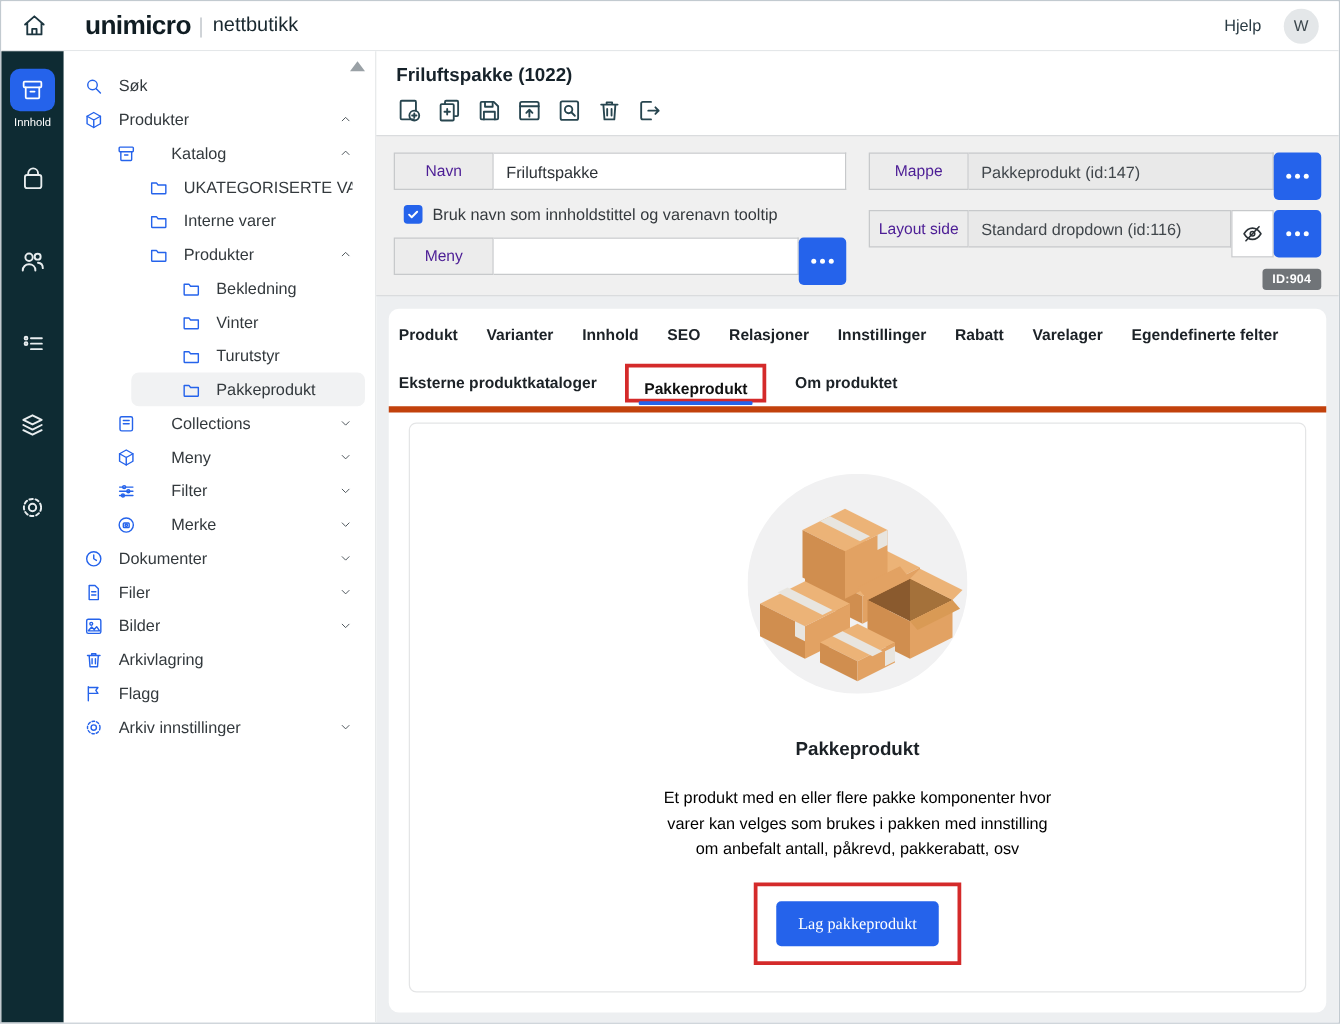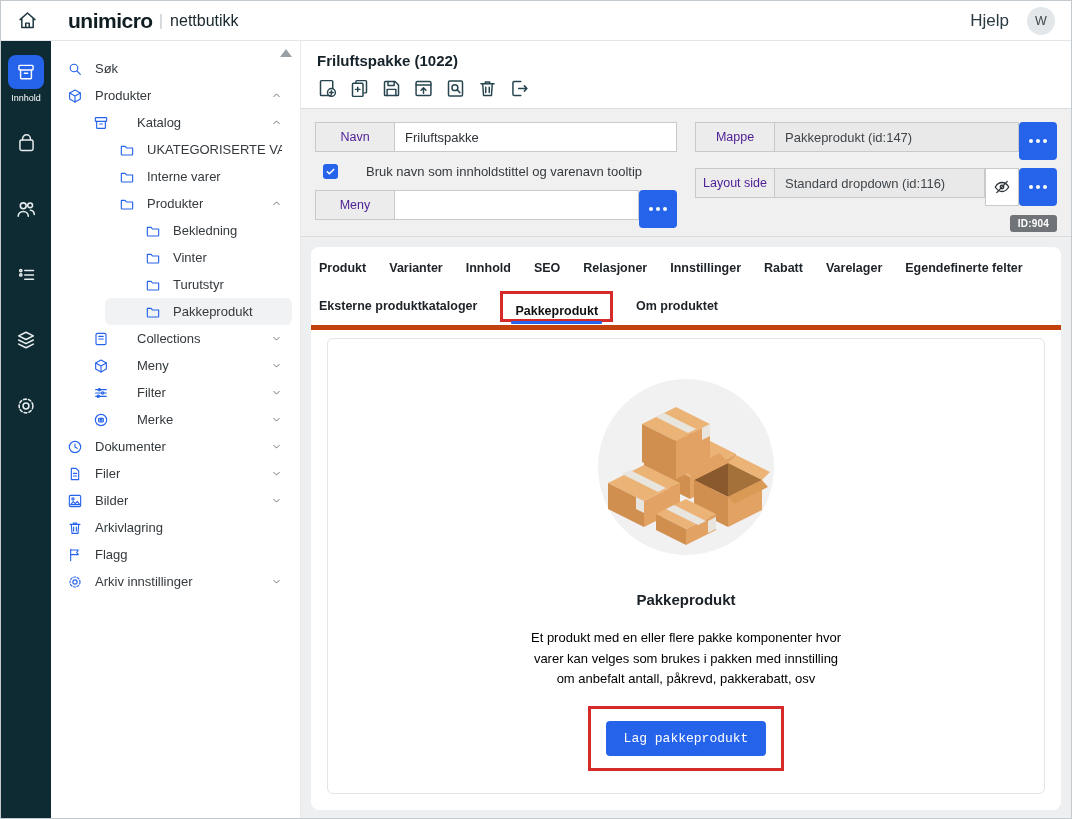--- a/index.html
+++ b/index.html
@@ -13,21 +13,21 @@
   .ic { stroke:currentColor; fill:none; stroke-width:1.7; stroke-linecap:round; stroke-linejoin:round; }
 
   
   .topbar { height:40px; background:#fff; border-bottom:1px solid #e4e7e9;
     display:flex; align-items:center; padding:0 16px; }
   .home-btn { color:#1d3640; margin-right:30px; cursor:pointer; }
   .brand { font-size:21px; font-weight:700; letter-spacing:-0.5px; color:#101d23; }
   .brand-sep { color:#c9ced2; font-weight:300; font-size:17px; margin:0 7px 0 6px; }
   .brand-suffix { font-size:16px; color:#18272e; }
   .topbar-spacer { flex:1; }
-  .help-link { font-size:17px; color:#2a3b44; margin-right:18px; cursor:pointer; }
+  .help-link { font-size:13px; color:#2a3b44; margin-right:18px; cursor:pointer; }
   .avatar { width:28px; height:28px; border-radius:50%; background:#e4e7e9; color:#3c474d;
     display:flex; align-items:center; justify-content:center; font-size:12.5px; font-weight:500; }
 
   
   .frame { display:flex; height:777px; }
 
   
   .rail { width:50px; background:#0e2b33; display:flex; flex-direction:column; align-items:center;
     padding-top:14px; flex-shrink:0; }
   .rail-active { display:flex; flex-direction:column; align-items:center; margin-bottom:30px; }
@@ -69,21 +69,21 @@
     text-align:center; font-size:12.5px; color:#4c1d95; flex-shrink:0; white-space:nowrap; padding:0 6px; }
   .fcol-r .flabel { width:80px; }
   .finput { height:30px; border:1px solid #c7c9cb; border-left:none; flex:1; min-width:0;
     font-size:13px; color:#2d3237; padding:0 10px; font-family:inherit; background:#fff; outline:none; }
   .finput.gray { background:#e9e9e9; color:#40464b; }
   .dots-btn { width:38px; height:38px; background:#2563eb; border:none; border-radius:4px;
     display:flex; align-items:center; justify-content:center; gap:3px; cursor:pointer; flex-shrink:0; }
   .dots-btn i { width:4px; height:4px; border-radius:50%; background:#fff; }
   .eye-btn { width:34px; height:38px; background:#fff; border:1px solid #c7c9cb; color:#2b3237;
     display:flex; align-items:center; justify-content:center; cursor:pointer; flex-shrink:0; }
-  .fcheck { display:flex; align-items:center; height:22px;gap:20px; }
+  .fcheck { display:flex; align-items:center; height:22px; }
   .checkbox { width:15px; height:15px; background:#2563eb; border-radius:3px; color:#fff;
     display:flex; align-items:center; justify-content:center; cursor:pointer; flex-shrink:0; }
   .fcheck span { margin-left:8px; font-size:13px; color:#34393d; }
   .id-badge { position:absolute; right:14px; bottom:4px; background:#707478; color:#fff;
     font-size:10px; font-weight:700; padding:3px 8px; border-radius:3px; letter-spacing:0.2px; }
 
   .tabs-card { flex:1; background:#fff; border-radius:8px; margin:10px 10px 8px 10px;
     display:flex; flex-direction:column; min-height:0; }
   .tabs-wrap { padding:14px 8px 0; border-bottom:5px solid #c2410c; }
   .tabs-row { display:flex; align-items:center; gap:23px; white-space:nowrap; }
@@ -95,21 +95,21 @@
   .annot-tab { border:3px solid #d42a2a; padding:9px 12px 1px; margin:-12px 0 0; }
   .annot-tab .tab { padding-bottom:10px; }
 
   .panel-card { flex:1; border:1px solid #e4e5e6; border-radius:6px; margin:8px 16px 16px;
     display:flex; flex-direction:column; align-items:center; padding-top:40px; overflow:hidden; background:#fff; }
   .illus { width:176px; height:176px; }
   .panel-heading { margin-top:36px; font-size:15px; font-weight:700; color:#1b2126; }
   .panel-desc { margin-top:20px; width:312px; text-align:center; font-size:13px; color:#000000; line-height:1.58; }
   .annot-btn { margin-top:16px; border:3px solid #d42a2a; padding:12px 15px; }
   .cta-btn { background:#2563eb; color:#fff; border:none; border-radius:4px; font-size:13px;
-    font-family:Liberation Mono, monospace; padding:10px 18px; cursor:pointer; }
+    font-family:Liberation Serif, serif; padding:10px 18px; cursor:pointer; }
 </style>
 </head>
 <body>
 
 <svg width="0" height="0" style="position:absolute">
   <defs>
     <symbol id="i-home" viewBox="0 0 24 24">
         <path class="ic" d="M3.5 11L12 3.5 20.5 11M5.5 9.5V20h13V9.5M10 20v-5h4v5"></path>
       </symbol>
     <symbol id="i-search" viewBox="0 0 24 24">

